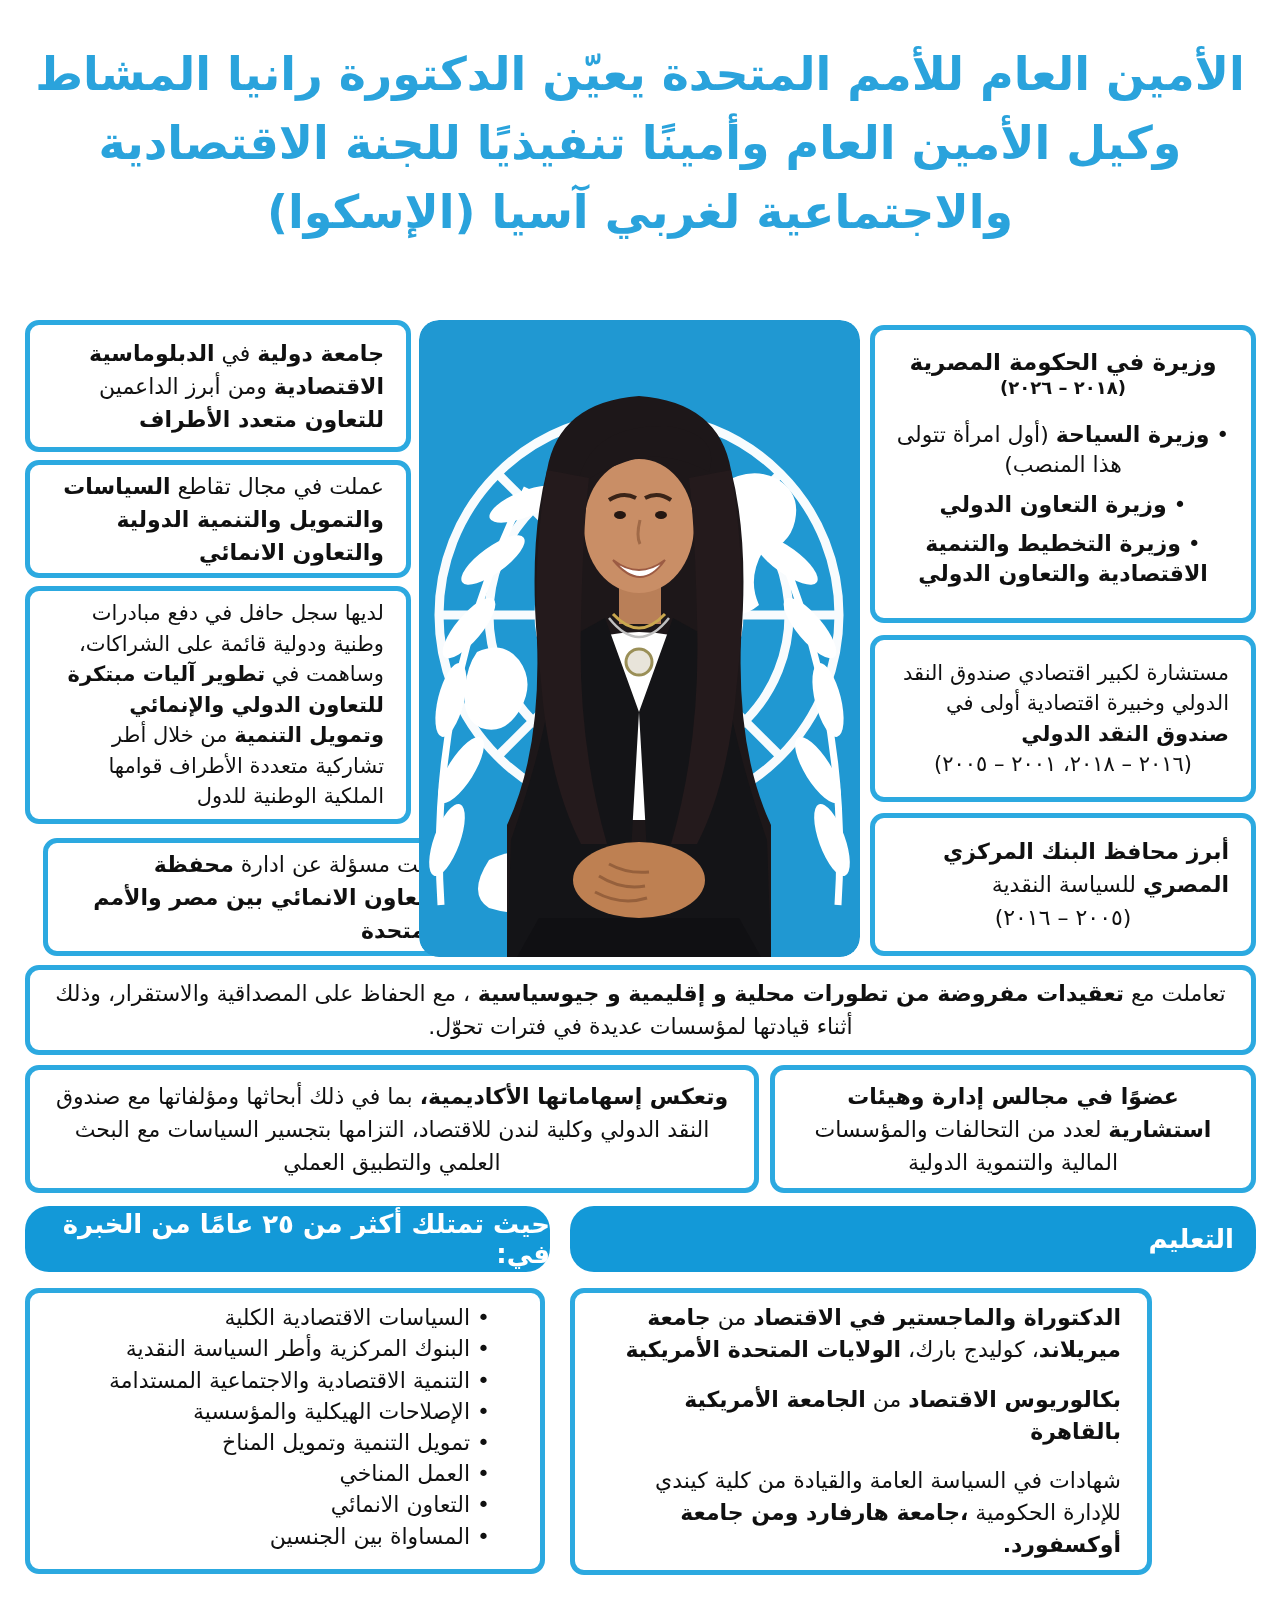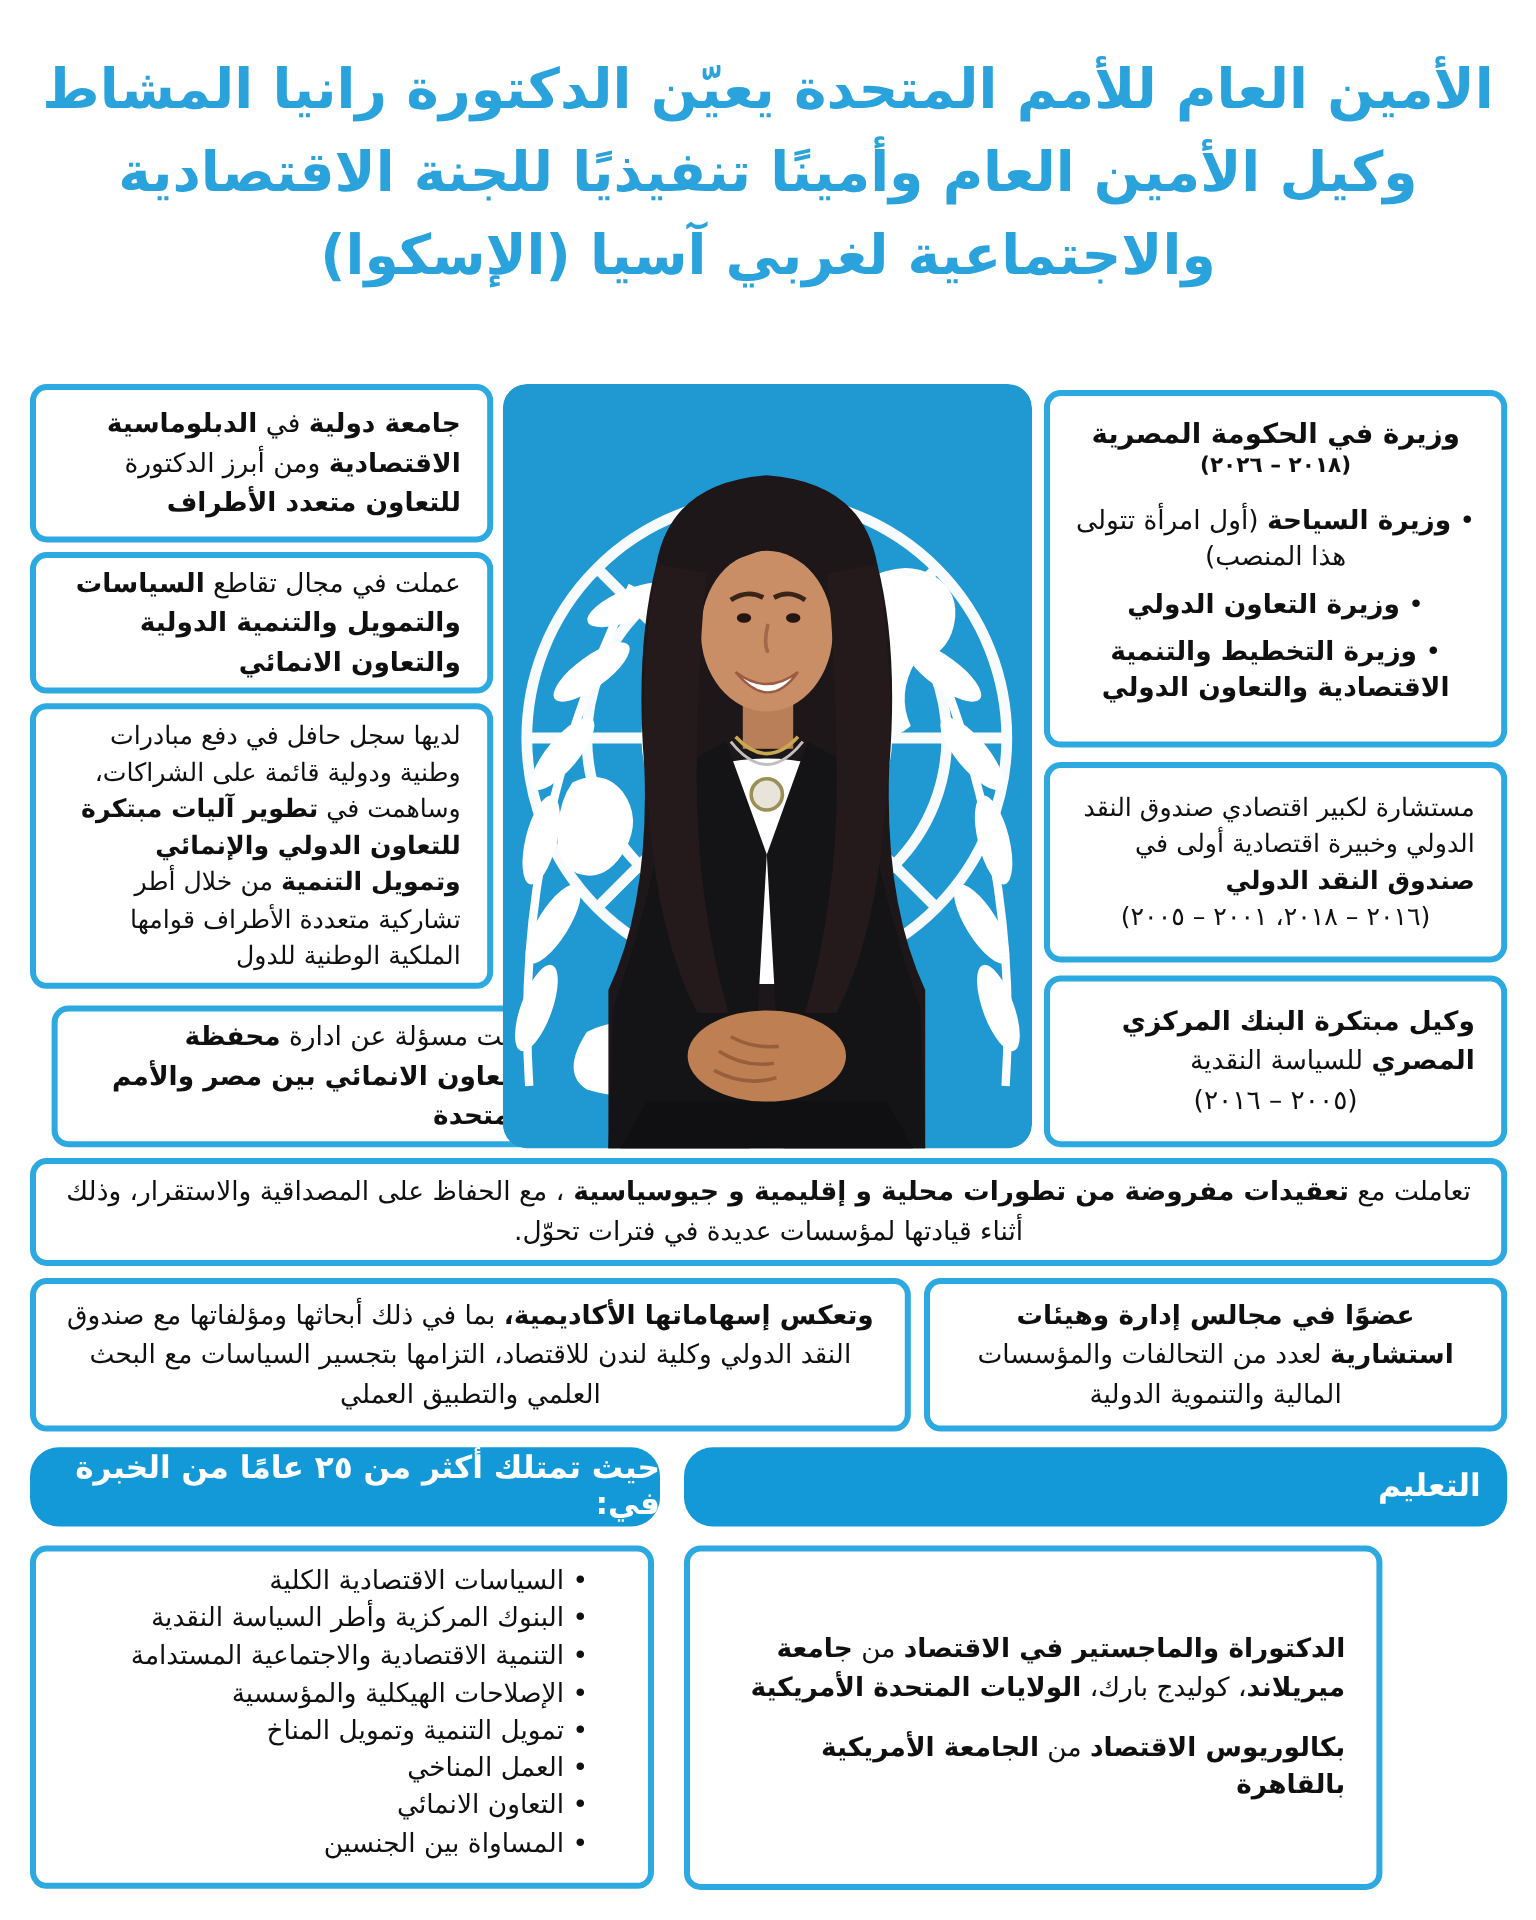--- a/index.html
+++ b/index.html
@@ -66,21 +66,21 @@
 
 <div class="page">
 
   <div class="title">
     <div>الأمين العام للأمم المتحدة يعيّن الدكتورة رانيا المشاط</div>
     <div>وكيل الأمين العام وأمينًا تنفيذيًا للجنة الاقتصادية</div>
     <div>والاجتماعية لغربي آسيا (الإسكوا)</div>
   </div>
 
   <div class="box b-l1">
-    <p class="ta-right"><b>جامعة دولية</b><span> في </span><b>الدبلوماسية الاقتصادية</b><span> ومن أبرز الدكتورة </span><b>للتعاون متعدد الأطراف</b></p>
+    <p class="ta-right"><b>جامعة دولية</b><span> في </span><b>الدبلوماسية الاقتصادية</b><span> ومن أبرز الداعمين </span><b>للتعاون متعدد الأطراف</b></p>
   </div>
 
   <div class="box b-l2">
     <p class="ta-right"><span>عملت في مجال تقاطع </span><b>السياسات والتمويل والتنمية الدولية والتعاون الانمائي</b></p>
   </div>
 
   <div class="box b-l3">
     <p class="ta-right"><span>لديها سجل حافل في دفع مبادرات وطنية ودولية قائمة على الشراكات، وساهمت في </span><b>تطوير آليات مبتكرة للتعاون الدولي والإنمائي وتمويل التنمية</b><span> من خلال أطر تشاركية متعددة الأطراف قوامها الملكية الوطنية للدول</span></p>
   </div>
 
@@ -172,21 +172,21 @@
       <li><b>وزيرة التخطيط والتنمية الاقتصادية والتعاون الدولي</b><span></span></li>
     </ul>
   </div>
 
   <div class="box b-r2">
     <p class="ta-right"><span>مستشارة لكبير اقتصادي صندوق النقد الدولي وخبيرة اقتصادية أولى في </span><b>صندوق النقد الدولي</b></p>
     <p class="ta-center">(٢٠١٦ – ٢٠١٨، ٢٠٠١ – ٢٠٠٥)</p>
   </div>
 
   <div class="box b-r3">
-    <p class="ta-right"><b>وكيل مبتكرة البنك المركزي المصري</b><span> للسياسة النقدية</span></p>
+    <p class="ta-right"><b>أبرز محافظ البنك المركزي المصري</b><span> للسياسة النقدية</span></p>
     <p class="ta-center">(٢٠٠٥ – ٢٠١٦)</p>
   </div>
 
   <div class="box b-f1">
     <p class="ta-center"><span>تعاملت مع </span><b>تعقيدات مفروضة من تطورات محلية و إقليمية و جيوسياسية </b><span>، مع الحفاظ على المصداقية والاستقرار، وذلك أثناء قيادتها لمؤسسات عديدة في فترات تحوّل.</span></p>
   </div>
 
   <div class="box b-academic">
     <p class="ta-center"><b>وتعكس إسهاماتها الأكاديمية،</b><span> بما في ذلك أبحاثها ومؤلفاتها مع صندوق النقد الدولي وكلية لندن للاقتصاد، التزامها بتجسير السياسات مع البحث العلمي والتطبيق العملي</span></p>
   </div>
@@ -211,15 +211,16 @@
       <li>تمويل التنمية وتمويل المناخ</li>
       <li>العمل المناخي</li>
       <li>التعاون الانمائي</li>
       <li>المساواة بين الجنسين</li>
     </ul>
   </div>
 
   <div class="box b-edu">
     <p class="ta-right"><b>الدكتوراة والماجستير في الاقتصاد</b><span> من </span><b>جامعة ميريلاند</b><span>، كوليدج بارك، </span><b>الولايات المتحدة الأمريكية</b></p>
     <p class="ta-right"><b>بكالوريوس الاقتصاد</b><span> من </span><b>الجامعة الأمريكية بالقاهرة</b></p>
+    <p class="ta-right"><span>شهادات في السياسة العامة والقيادة من كلية كيندي للإدارة الحكومية </span><b>،جامعة هارفارد ومن جامعة أوكسفورد.</b></p>
   </div>
 
 </div>
 
 </body></html>

